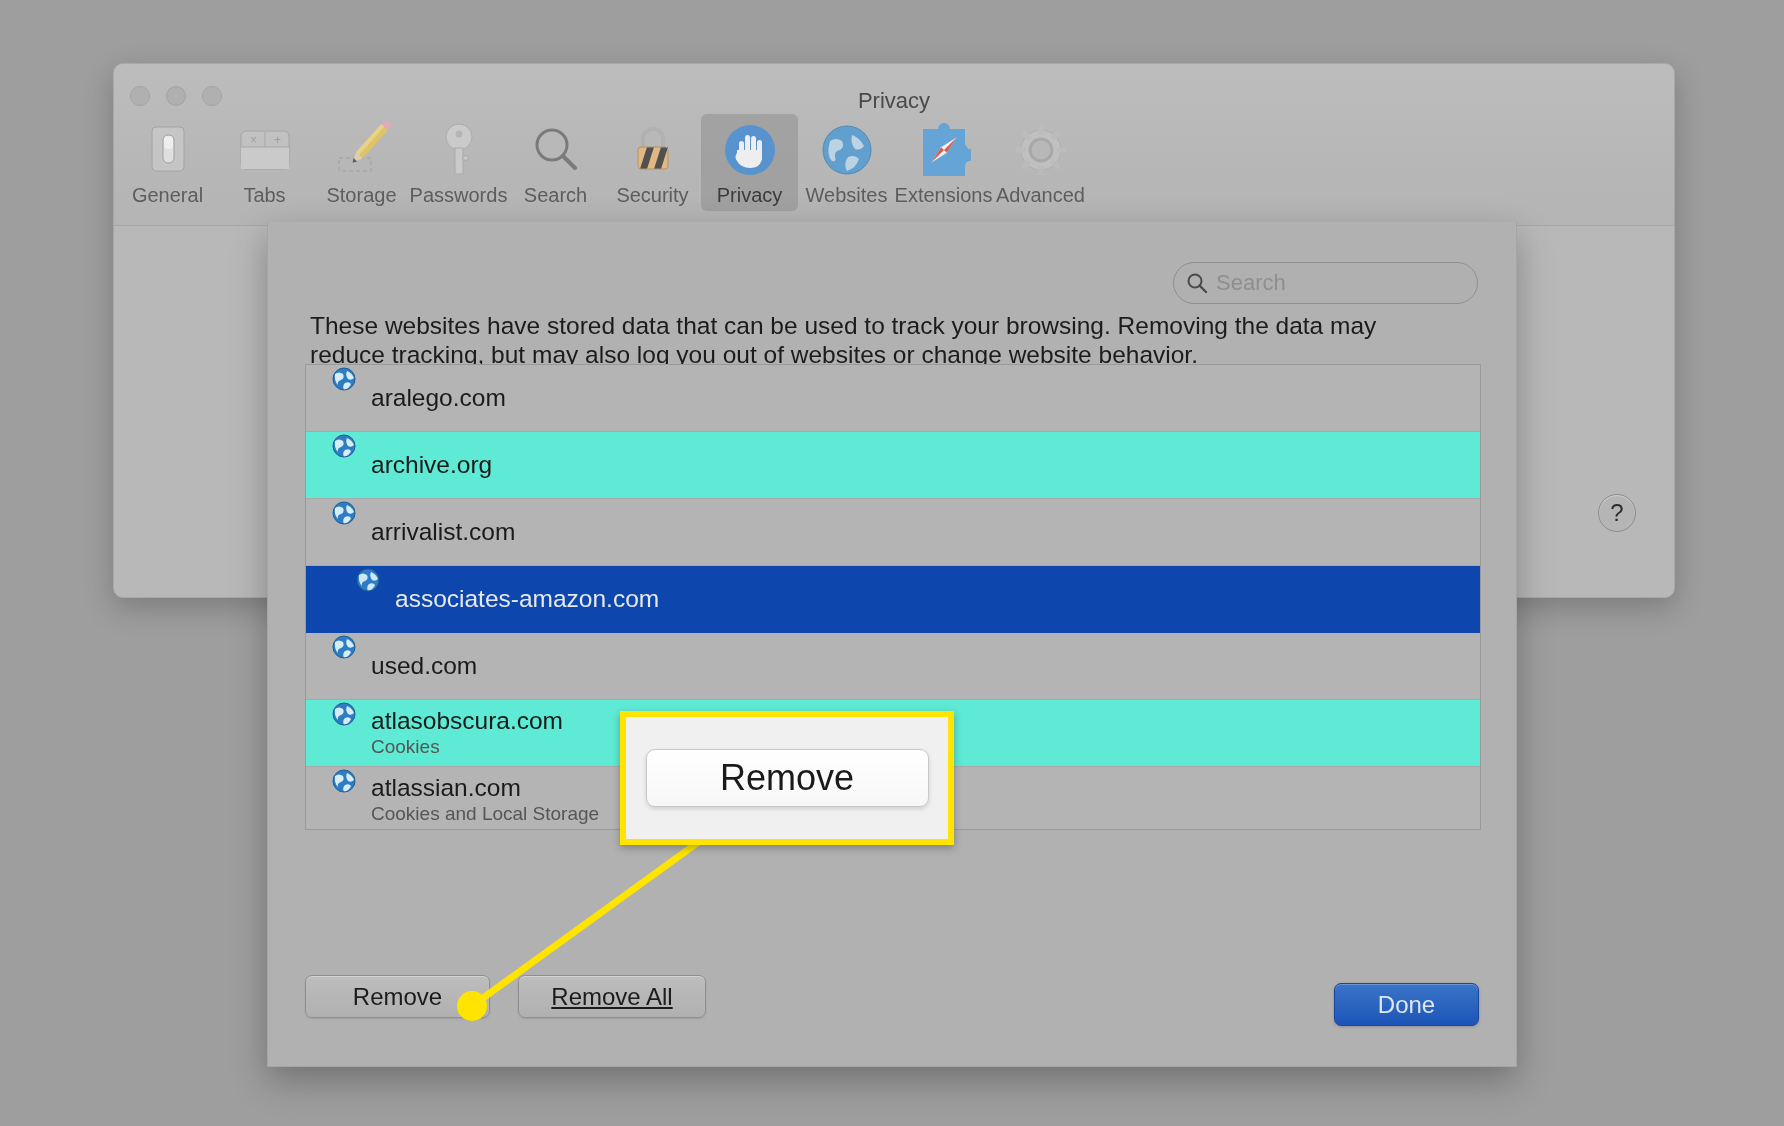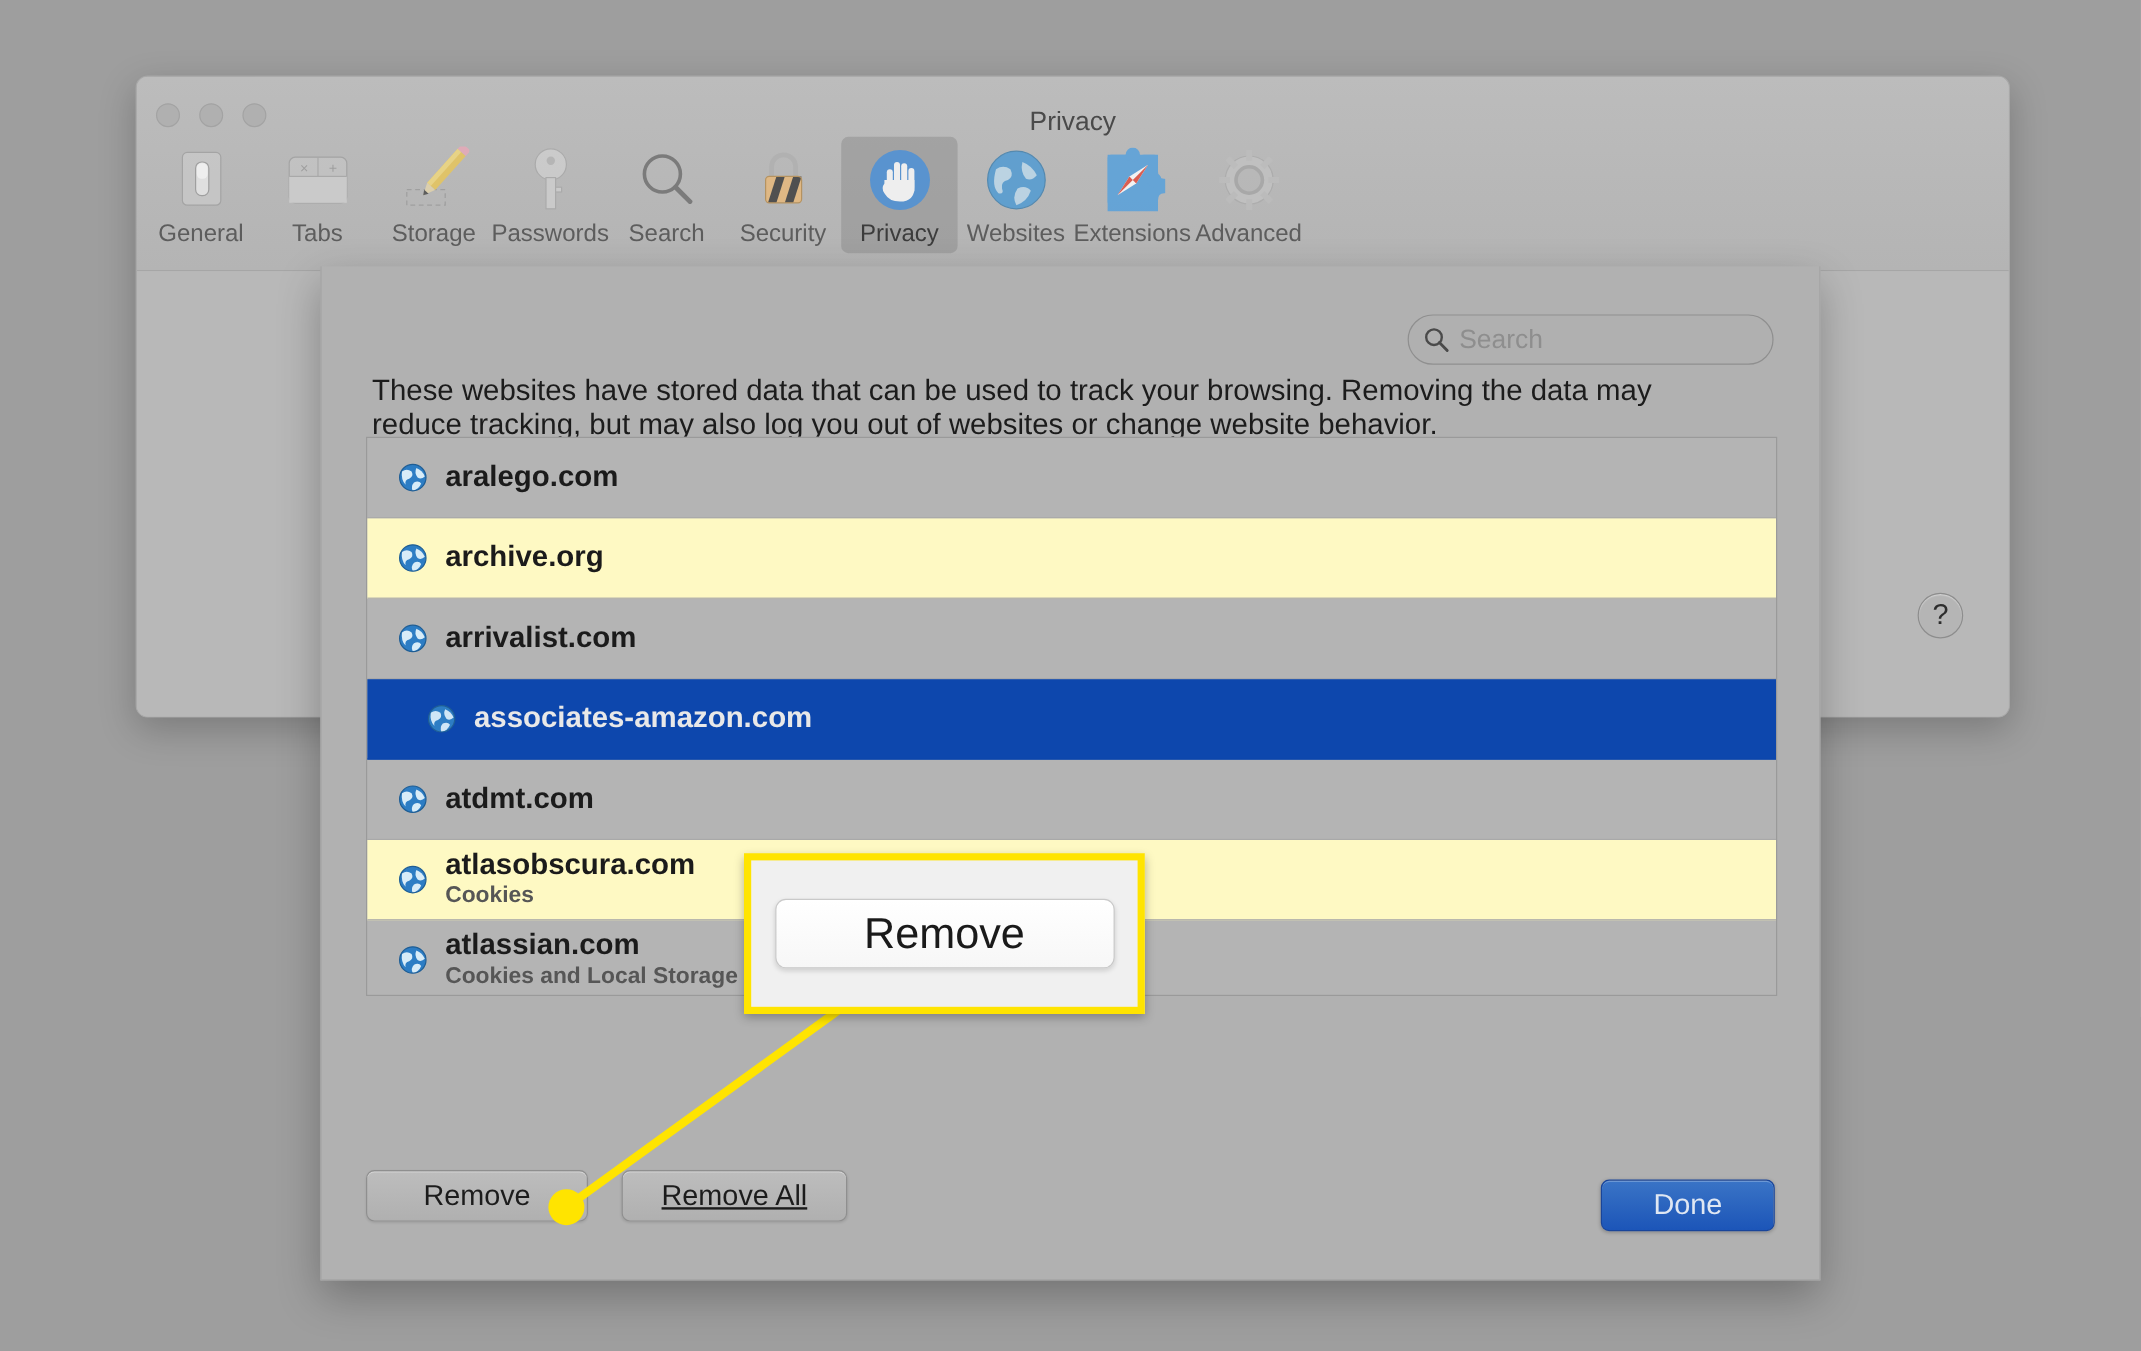--- a/index.html
+++ b/index.html
@@ -141,29 +141,27 @@
   #site-list {
     position: absolute;
     left: 37px; top: 142px;
     width: 1176px; height: 466px;
     background: #b4b4b4;
     border: 1px solid #9a9a9a;
     overflow: hidden;
   }
   .site-row {
     display: flex;
-    align-items: center;
     gap: 13px;
     padding: 0 0 0 24px;
     height: 67px;
     border-bottom: 1px solid #a9a9a9;
     position: relative;
-    font-weight: bold;
-  }
-  .site-row.alt { background: #fef9c3; }
+  }
+  .site-row.alt { background: #5eead4; }
   .site-row.selected { background: #0d47ad; border-bottom-color: #0d47ad; padding-left: 48px; }
   .globe {
     flex: 0 0 auto;
     width: 28px; height: 28px;
     display: flex; align-items: center; justify-content: center;
   }
   .site-text { display: flex; flex-direction: column; justify-content: center; }
   .site-name {
     font-size: 24.5px;
     color: #1b1b1b;
@@ -488,21 +486,21 @@
       <span class="globe">
         <svg width="26" height="26" viewBox="0 0 26 26">
           <circle cx="13" cy="13" r="11" fill="#2d7dc4"></circle>
           <path d="M4 8 q4 -3 8 0 q2 4 -2 6 q-4 1 -3 5 q-4 -4 -3 -11z" fill="#d8ecf8"></path>
           <path d="M16 5 q5 2 7 7 q-3 3 -6 1 q-3 -4 -1 -8z" fill="#d8ecf8"></path>
           <path d="M14 17 q4 -2 6 1 q-2 5 -7 6 q-2 -4 1 -7z" fill="#d8ecf8"></path>
           <circle cx="13" cy="13" r="11" fill="none" stroke="#1f5e95"></circle>
         </svg>
       </span>
       <span class="site-text">
-        <span class="site-name">atdmt.com</span>
+        <span class="site-name">used.com</span>
       </span>
     </div>
 
     <div class="site-row alt">
       <span class="globe">
         <svg width="26" height="26" viewBox="0 0 26 26">
           <circle cx="13" cy="13" r="11" fill="#2d7dc4"></circle>
           <path d="M4 8 q4 -3 8 0 q2 4 -2 6 q-4 1 -3 5 q-4 -4 -3 -11z" fill="#d8ecf8"></path>
           <path d="M16 5 q5 2 7 7 q-3 3 -6 1 q-3 -4 -1 -8z" fill="#d8ecf8"></path>
           <path d="M14 17 q4 -2 6 1 q-2 5 -7 6 q-2 -4 1 -7z" fill="#d8ecf8"></path>

